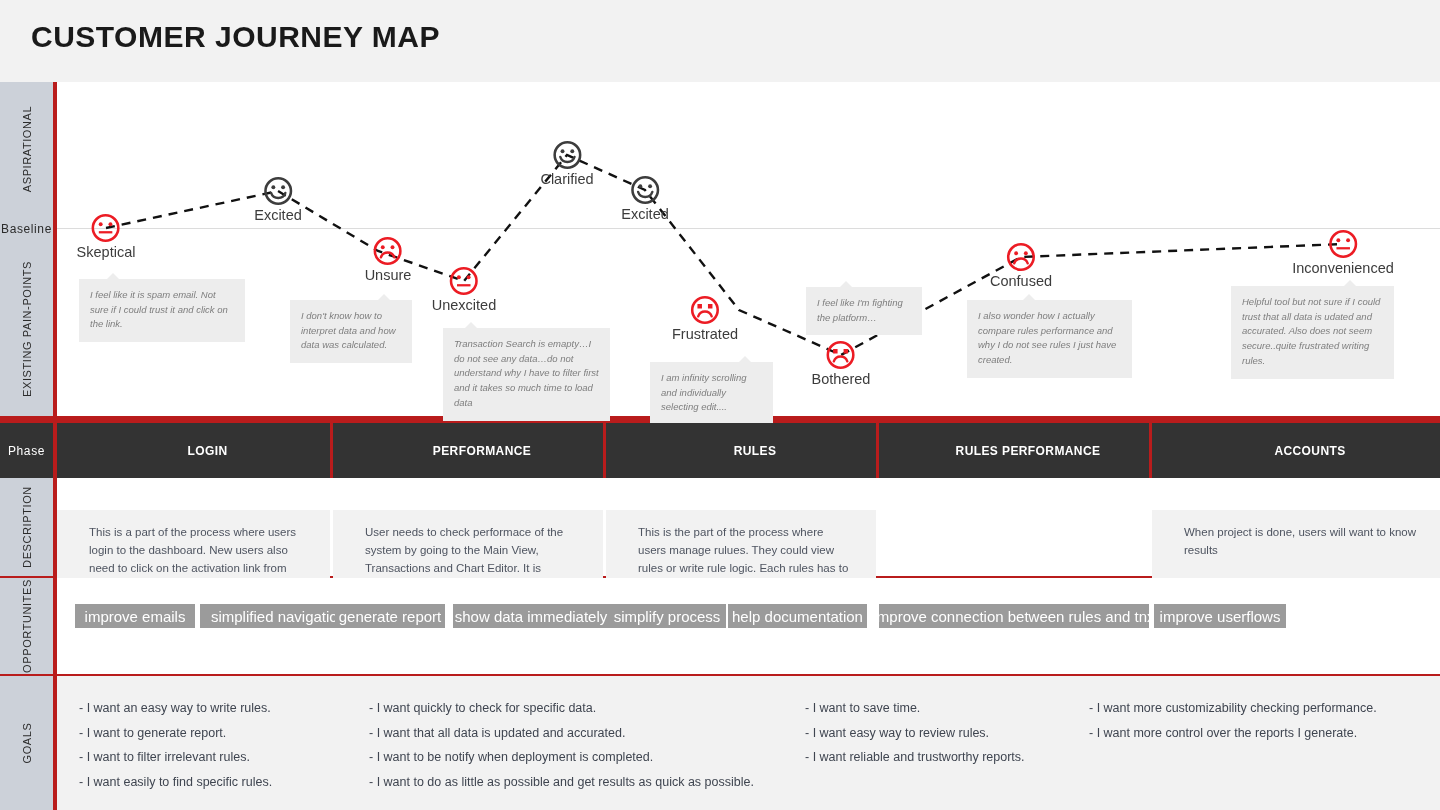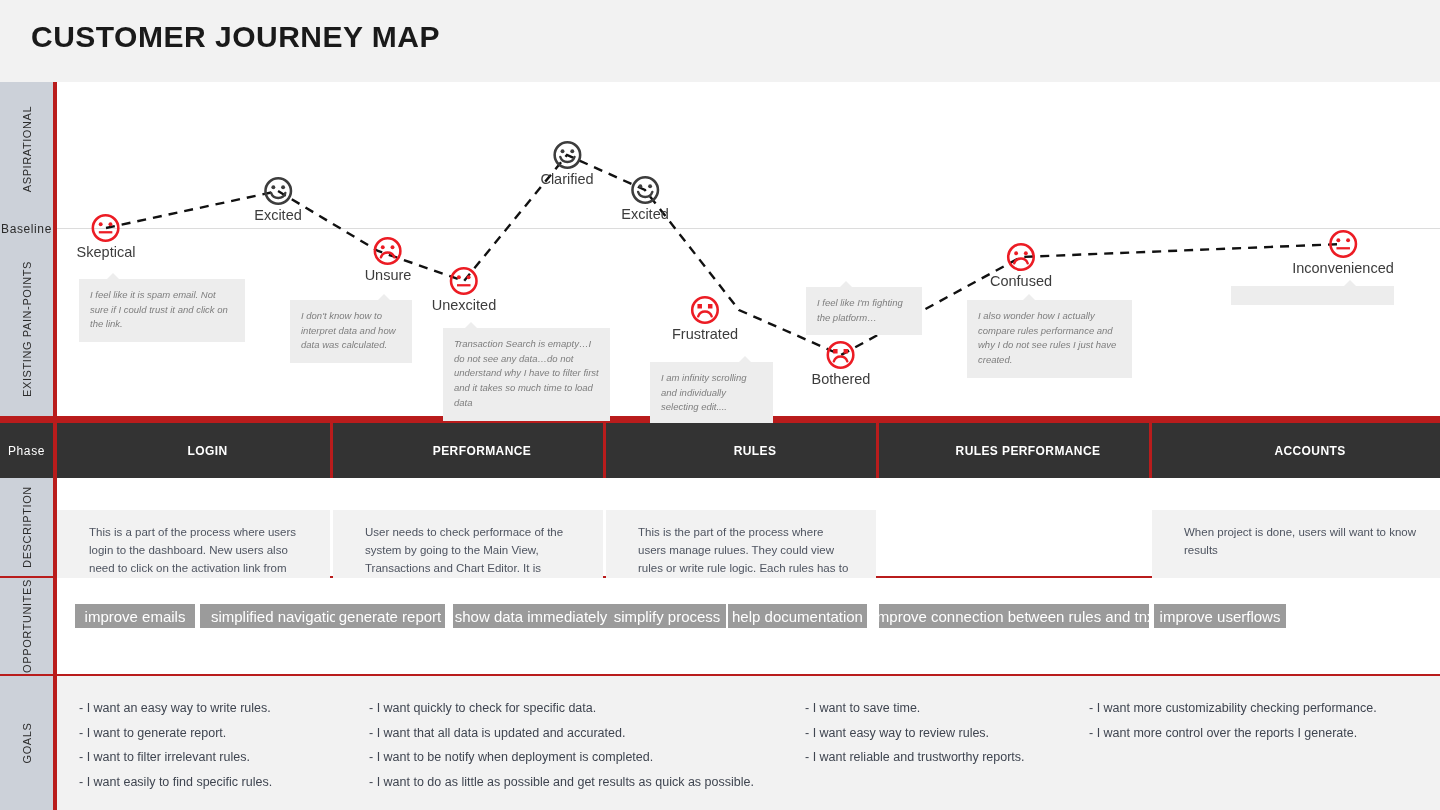--- a/index.html
+++ b/index.html
@@ -211,21 +211,21 @@
           <div class="node-label">Inconvenienced</div>
         </div>
       </div>
     <div id="quotes">
         <div class="quote" style="left: 22px; top: 197px; width: 166px;"><span class="tail" style="left: 28px;"></span><span>I feel like it is spam email. Not sure if I could trust it and click on the link.</span></div>
         <div class="quote" style="left: 233px; top: 218px; width: 122px;"><span class="tail" style="left: 88px;"></span><span>I don't know how to interpret data and how data was calculated.</span></div>
         <div class="quote" style="left: 386px; top: 246px; width: 167px;"><span class="tail" style="left: 22px;"></span><span>Transaction Search is emapty…I do not see any data…do not understand why I have to filter first and it takes so much time to load data</span></div>
         <div class="quote" style="left: 593px; top: 280px; width: 123px;"><span class="tail" style="left: 89px;"></span><span>I am infinity scrolling and individually selecting edit....</span></div>
         <div class="quote" style="left: 749px; top: 205px; width: 116px;"><span class="tail" style="left: 34px;"></span><span>I feel like I'm fighting the platform…</span></div>
         <div class="quote" style="left: 910px; top: 218px; width: 165px;"><span class="tail" style="left: 56px;"></span><span>I also wonder how I actually compare rules performance and why I do not see rules I just have created.</span></div>
-        <div class="quote" style="left: 1174px; top: 204px; width: 163px;"><span class="tail" style="left: 113px;"></span></div>
+        <div class="quote" style="left: 1174px; top: 204px; width: 163px;"><span class="tail" style="left: 113px;"></span><span>Helpful tool but not sure if I could trust that all data is udated and accurated. Also does not seem secure..quite frustrated writing rules.</span></div>
       </div>
   </div>
 
   <div class="phase-row" id="phase-row">
       <div class="phase-cell" style="left: 0px; width: 273px;">LOGIN</div>
       <div class="phase-cell" style="left: 276px; width: 270px;">PERFORMANCE</div>
       <div class="phase-cell" style="left: 549px; width: 270px;">RULES</div>
       <div class="phase-cell" style="left: 822px; width: 270px;">RULES PERFORMANCE</div>
       <div class="phase-cell" style="left: 1095px; width: 288px;">ACCOUNTS</div>
     </div>

